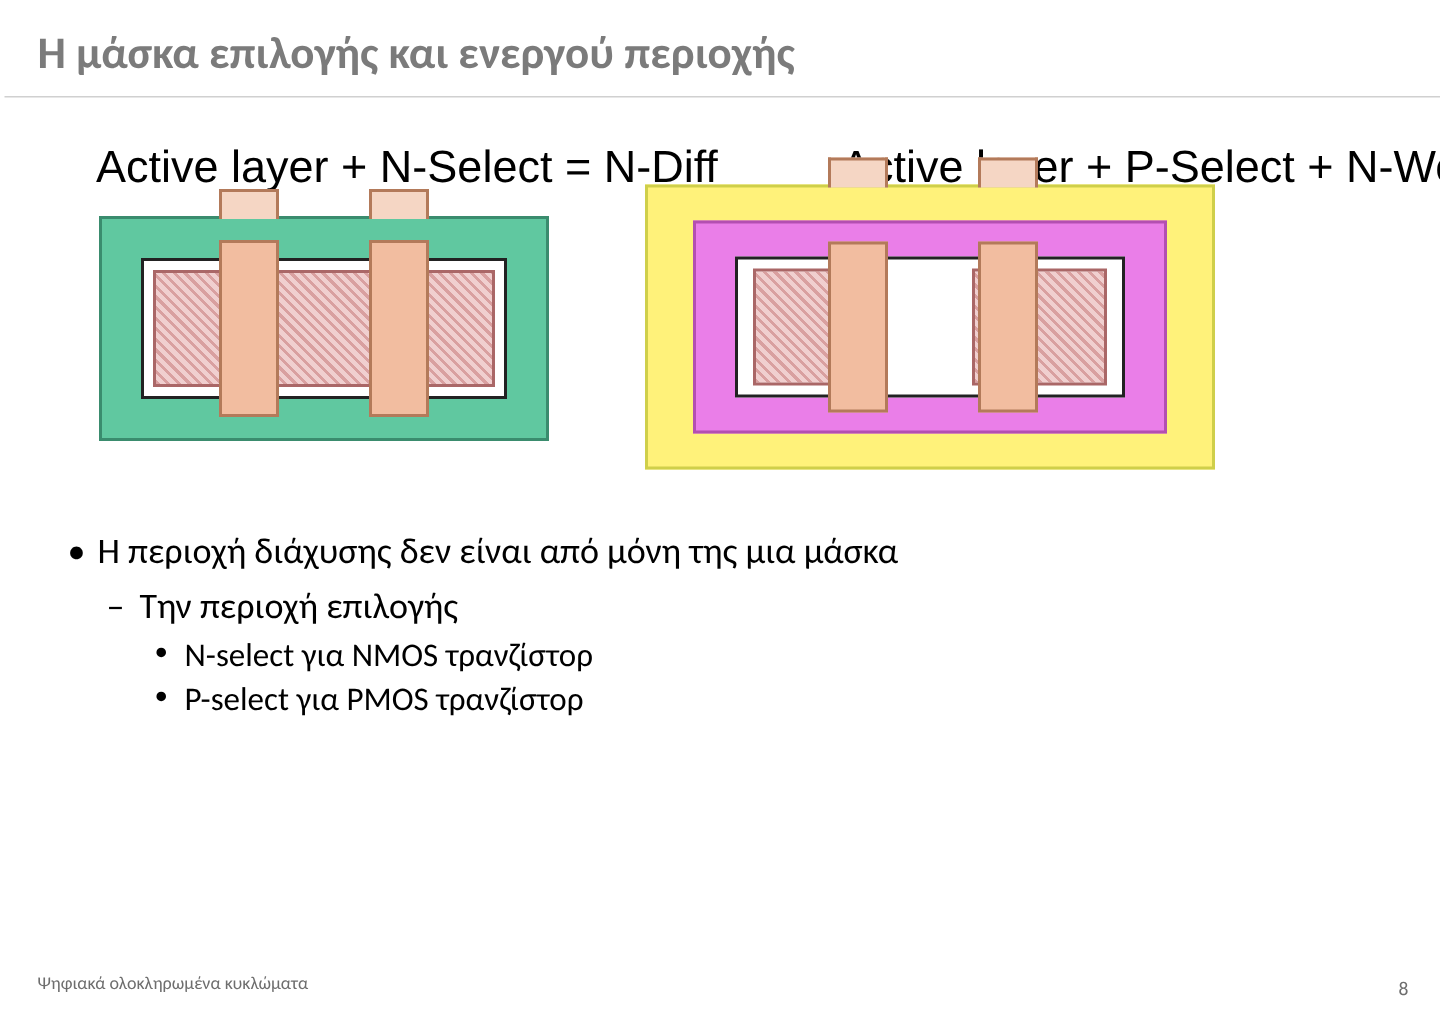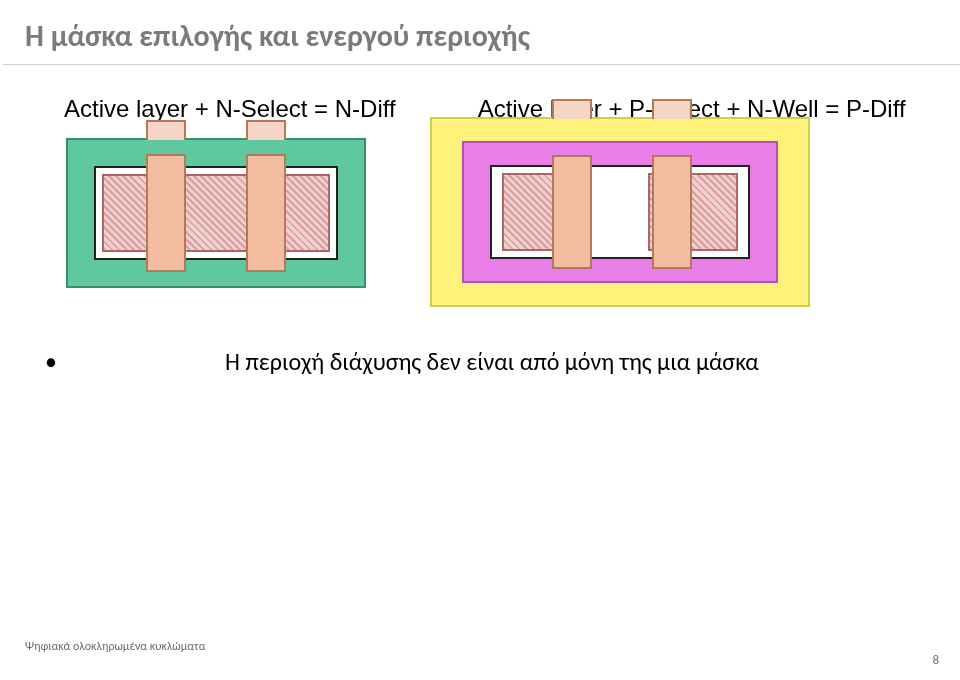--- a/index.html
+++ b/index.html
@@ -19,21 +19,21 @@
   }
   .hr {
     border-bottom: 1px solid #d0d0d0;
     margin-top: 4px;
   }
   .eq-row {
     display: flex;
     gap: 80px;
     padding: 28px 60px 10px 60px;
     font-family: Arial, sans-serif;
-    font-size: 24px;
+    font-size: 30px;
     color: #000;
   }
   .eq { white-space: nowrap; }
   .diagrams {
     display: flex;
     gap: 60px;
     padding: 0 60px 10px 60px;
   }
   .dia-wrap { position: relative; }
   
@@ -143,31 +143,31 @@
   }
   .pd-lead1 { left: 122px; }
   .pd-lead2 { left: 222px; }
 
   .content {
     padding: 26px 40px 0 40px;
     font-size: 24px;
     color: #000;
   }
   .content ul { list-style: none; }
-  .lvl1 { padding-left: 20px; position: relative; margin-bottom: 6px; line-height: 1.35; text-align: center; }
+  .lvl1 { padding-left: 20px; position: relative; margin-bottom: 6px; line-height: 1.35; }
   .lvl1::before { content: "•"; position: absolute; left: 0; top: 0; }
   .lvl2 { padding-left: 48px; position: relative; font-size: 24px; margin-bottom: 4px; }
   .lvl2::before { content: "–"; position: absolute; left: 26px; top: 0; }
   .lvl3 { padding-left: 78px; position: relative; font-size: 22px; margin-bottom: 2px; }
   .lvl3::before { content: "•"; position: absolute; left: 58px; top: 0; font-size: 18px; }
 
   .footer-left {
     position: absolute;
     left: 22px;
-    bottom: 28px;
+    bottom: 18px;
     font-size: 12px;
     color: #6e6e6e;
   }
   .footer-right {
     position: absolute;
     right: 22px;
     bottom: 14px;
     font-size: 13px;
     color: #6e6e6e;
   }
@@ -206,17 +206,20 @@
       <div class="pd-lead2"></div>
       <div class="pd-poly1"></div>
       <div class="pd-poly2"></div>
     </div>
   </div>
 </div>
 
 <div class="content">
   <ul>
     <li class="lvl1">Η περιοχή διάχυσης δεν είναι από μόνη της μια μάσκα</li>
+    <li class="lvl2">Την περιοχή επιλογής</li>
+    <li class="lvl3">N-select για NMOS τρανζίστορ</li>
+    <li class="lvl3">P-select για PMOS τρανζίστορ</li>
   </ul>
 </div>
 
 <div class="footer-left">Ψηφιακά ολοκληρωμένα κυκλώματα</div>
 <div class="footer-right">8</div>
 
 </body></html>

